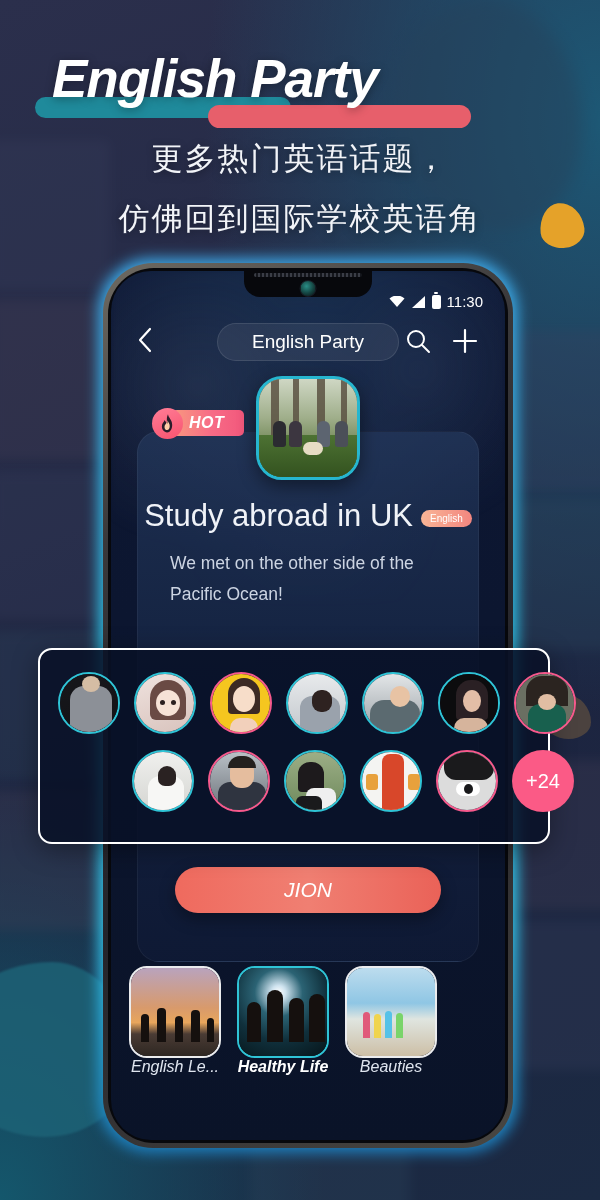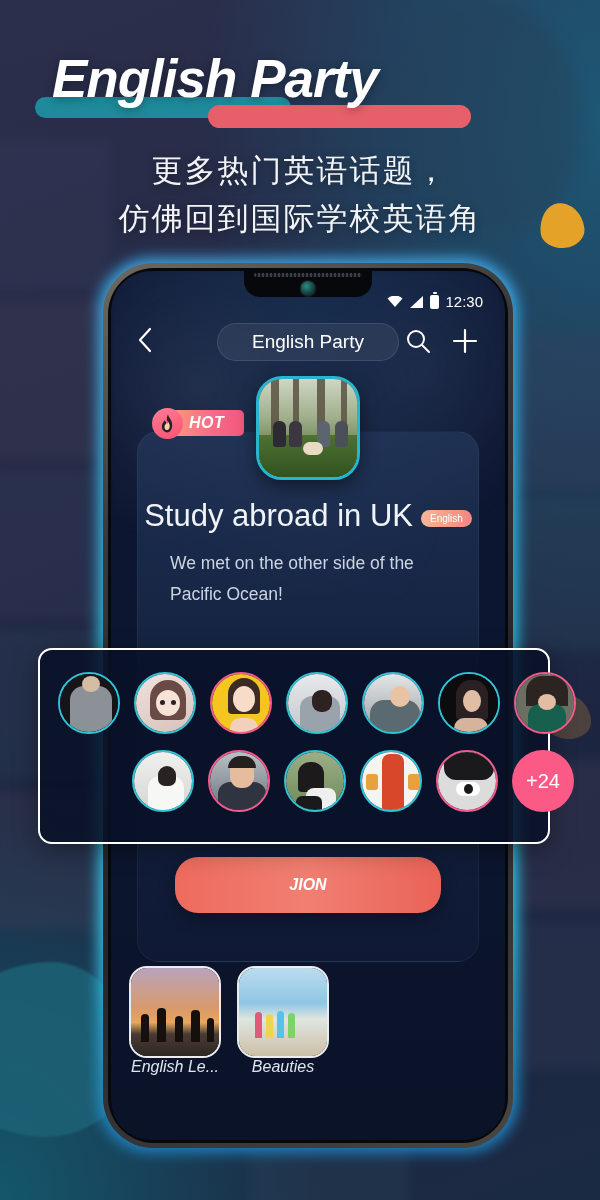--- a/index.html
+++ b/index.html
@@ -55,21 +55,21 @@
     position:absolute; left:52px; top:48px;
     font-size:53px; font-style:italic; font-weight:bold; color:#ffffff;
     letter-spacing:-1px; white-space:nowrap;
     text-shadow:0 2px 10px rgba(0,0,0,.35);
   }
   .subline{
     position:absolute; width:600px; text-align:center; color:#f2f4f8;
     font-family:"DejaVu Serif", serif; font-size:31px; letter-spacing:2px;
     text-shadow:0 2px 8px rgba(0,0,0,.4);
   }
-  .sub1{ top:150px; }
+  .sub1{ top:138px; }
   .sub2{ top:198px; }
 
   
   #phone{
     position:absolute; left:98px; top:258px; width:420px; height:895px;
   }
   .phone-glow{
     position:absolute; inset:0; border-radius:54px;
     background:linear-gradient(180deg,#3ea8e8 0%,#2ec4e6 45%,#34c9ef 75%,#1d7fc0 100%);
     filter:blur(7px); opacity:.95;
@@ -211,23 +211,23 @@
   .av-more{
     width:62px; height:62px; border-radius:50%; flex:0 0 auto;
     background:#fb5a86; color:#fff; font-size:20px;
     display:flex; align-items:center; justify-content:center;
   }
   .av i{ position:absolute; display:block; }
 
   
   .join-btn{
     position:absolute; left:50%; transform:translateX(-50%); bottom:48px;
-    width:266px; height:56px; border-radius:23px;
+    width:266px; height:46px; border-radius:23px;
     background:linear-gradient(90deg,#ef6a5e 0%,#f07f72 50%,#ea6258 100%);
-    color:#fff; font-size:16px; font-style:italic; font-weight:bold;
+    color:#fff; font-size:21px; font-style:italic; font-weight:normal;
     display:flex; align-items:center; justify-content:center;
     box-shadow:0 6px 16px rgba(0,0,0,.35);
   }
 
   
   .cats{
     position:absolute; left:0; right:0; bottom:14px; height:160px;
     display:flex; align-items:flex-start; padding-left:18px; gap:16px; overflow:hidden;
   }
   .cat{ width:92px; flex:0 0 auto; text-align:center; }
@@ -290,21 +290,21 @@
     <div class="camera"></div>
 
     <div class="statusbar">
       <svg class="ic-wifi" viewBox="0 0 16 11">
         <path d="M8 11 L0.5 2.5 A11 11 0 0 1 15.5 2.5 Z" fill="#fff"></path>
       </svg>
       <svg class="ic-sig" viewBox="0 0 15 12">
         <path d="M14 0 L14 12 L1 12 Z" fill="#fff"></path>
       </svg>
       <div class="ic-bat"></div>
-      <div class="st-time">12:30</div>
+      <div class="st-time">11:30</div>
     </div>
 
     <div class="appbar">
       <svg class="back-ic" viewBox="0 0 16 26">
         <path d="M13 2 L3 13 L13 24" stroke="#fff" stroke-width="2.2" fill="none" stroke-linecap="round" stroke-linejoin="round"></path>
       </svg>
       <div class="title-pill">English Party</div>
       <svg class="search-ic" viewBox="0 0 26 26">
         <circle cx="11" cy="11" r="8" stroke="#fff" stroke-width="2" fill="none"></circle>
         <line x1="17" y1="17" x2="24" y2="24" stroke="#fff" stroke-width="2" stroke-linecap="round"></line>
@@ -357,20 +357,30 @@
           <div class="t-sunset"></div>
           <div class="sil" style="left:10px;width:8px;height:28px;"></div>
           <div class="sil" style="left:26px;width:9px;height:34px;"></div>
           <div class="sil" style="left:44px;width:8px;height:26px;"></div>
           <div class="sil" style="left:60px;width:9px;height:32px;"></div>
           <div class="sil" style="left:76px;width:7px;height:24px;"></div>
         </div>
         <div class="cat-label">English Le...</div>
       </div>
 
+      <div class="cat active">
+        <div class="cat-thumb">
+          <div class="t-concert"></div>
+          <div class="sil" style="left:8px;width:14px;height:40px;border-radius:7px 7px 0 0;"></div>
+          <div class="sil" style="left:28px;width:16px;height:52px;border-radius:8px 8px 0 0;"></div>
+          <div class="sil" style="left:50px;width:15px;height:44px;border-radius:7px 7px 0 0;"></div>
+          <div class="sil" style="left:70px;width:16px;height:48px;border-radius:8px 8px 0 0;"></div>
+        </div>
+        <div class="cat-label">Healthy Life</div>
+      </div>
 
 
       <div class="cat">
         <div class="cat-thumb">
           <div class="t-beach"></div>
           <div class="dot-person" style="left:16px;height:26px;background:#e05a7a;"></div>
           <div class="dot-person" style="left:27px;height:24px;background:#f0d44e;"></div>
           <div class="dot-person" style="left:38px;height:27px;background:#56c2e8;"></div>
           <div class="dot-person" style="left:49px;height:25px;background:#7ad46a;"></div>
 

